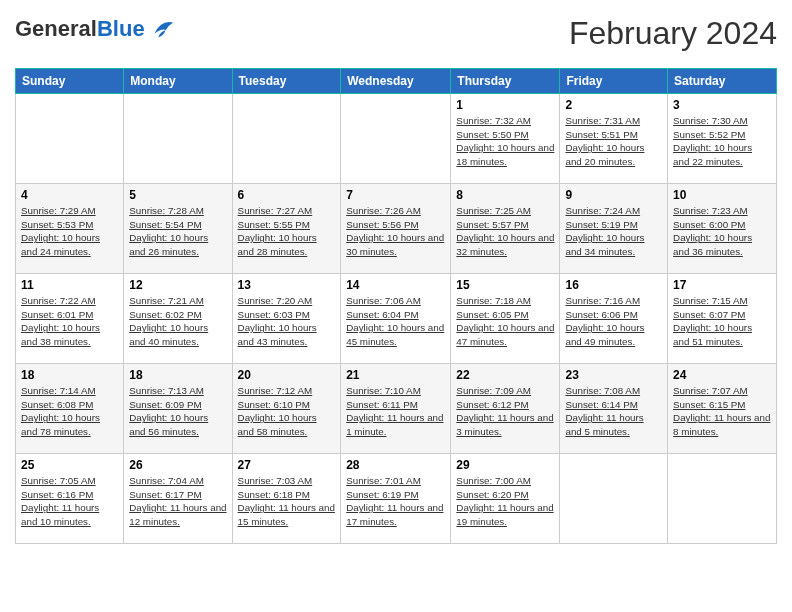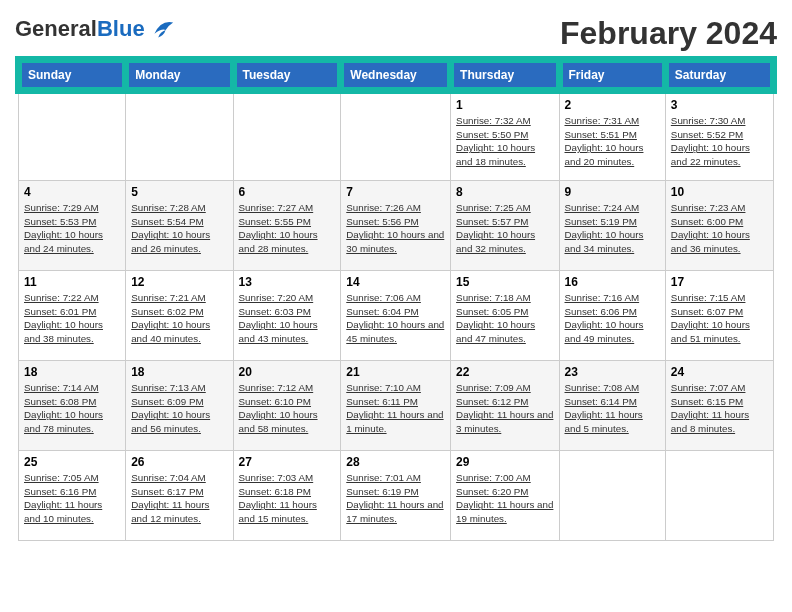--- a/index.html
+++ b/index.html
@@ -11,21 +11,21 @@
       overflow: hidden;
     }
     .page {
       width: 792px;
       padding: 15px 15px 10px 15px;
     }
     .header {
       display: flex;
       justify-content: space-between;
       align-items: flex-start;
-      margin-bottom: 4px;
+      margin-bottom: 16px;
     }
     .logo {
       display: flex;
       align-items: center;
     }
     .logo-text {
       font-size: 22px;
       font-weight: bold;
       line-height: 1.1;
     }
@@ -34,40 +34,40 @@
     .logo-icon {
       width: 28px;
       height: 28px;
       margin-left: 2px;
     }
     .title-block {
       text-align: right;
     }
     .month-title {
       font-size: 32px;
-      font-weight: bold;
+      font-weight: normal;
       color: #333;
     }
     .location {
       font-size: 14px;
       color: #555;
     }
     .calendar {
       width: 100%;
       border-collapse: collapse;
       font-size: 10.5px;
     }
     .calendar th {
       background-color: #2a6bbf;
       color: #fff;
       text-align: left;
       padding: 5px 6px;
       font-size: 12px;
       font-weight: bold;
-      border: 7px solid #14b8a6;
+      border: 1px solid #14b8a6;
     }
     .calendar td {
       border: 1px solid #ccc;
       vertical-align: top;
       padding: 4px 5px;
       width: 113px;
       height: 90px;
       background: #fff;
     }
     .calendar tr:nth-child(even) td {

